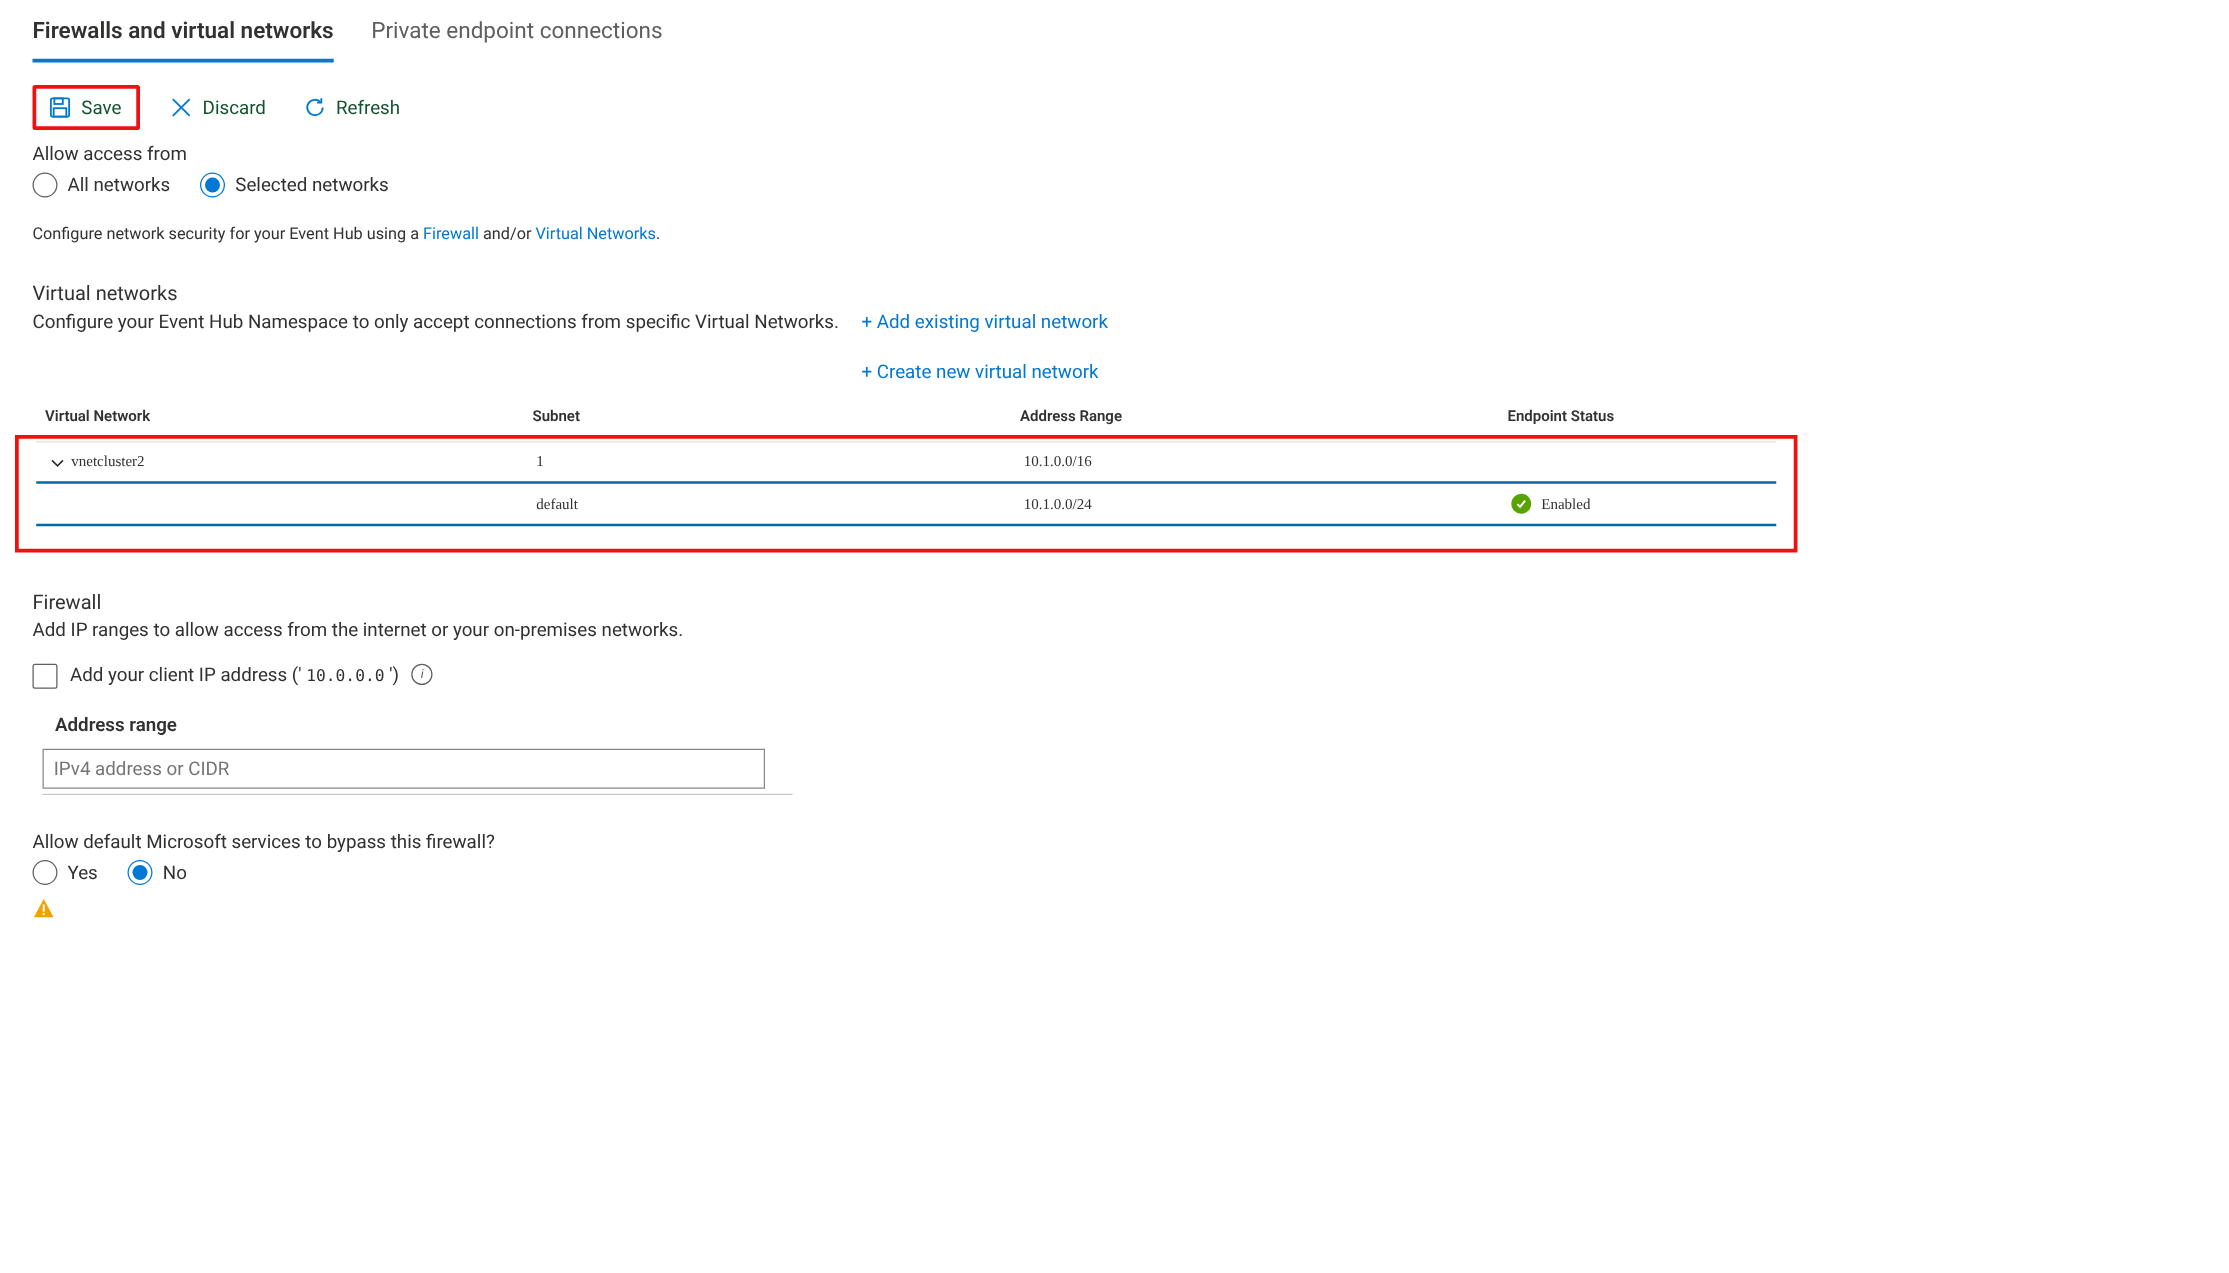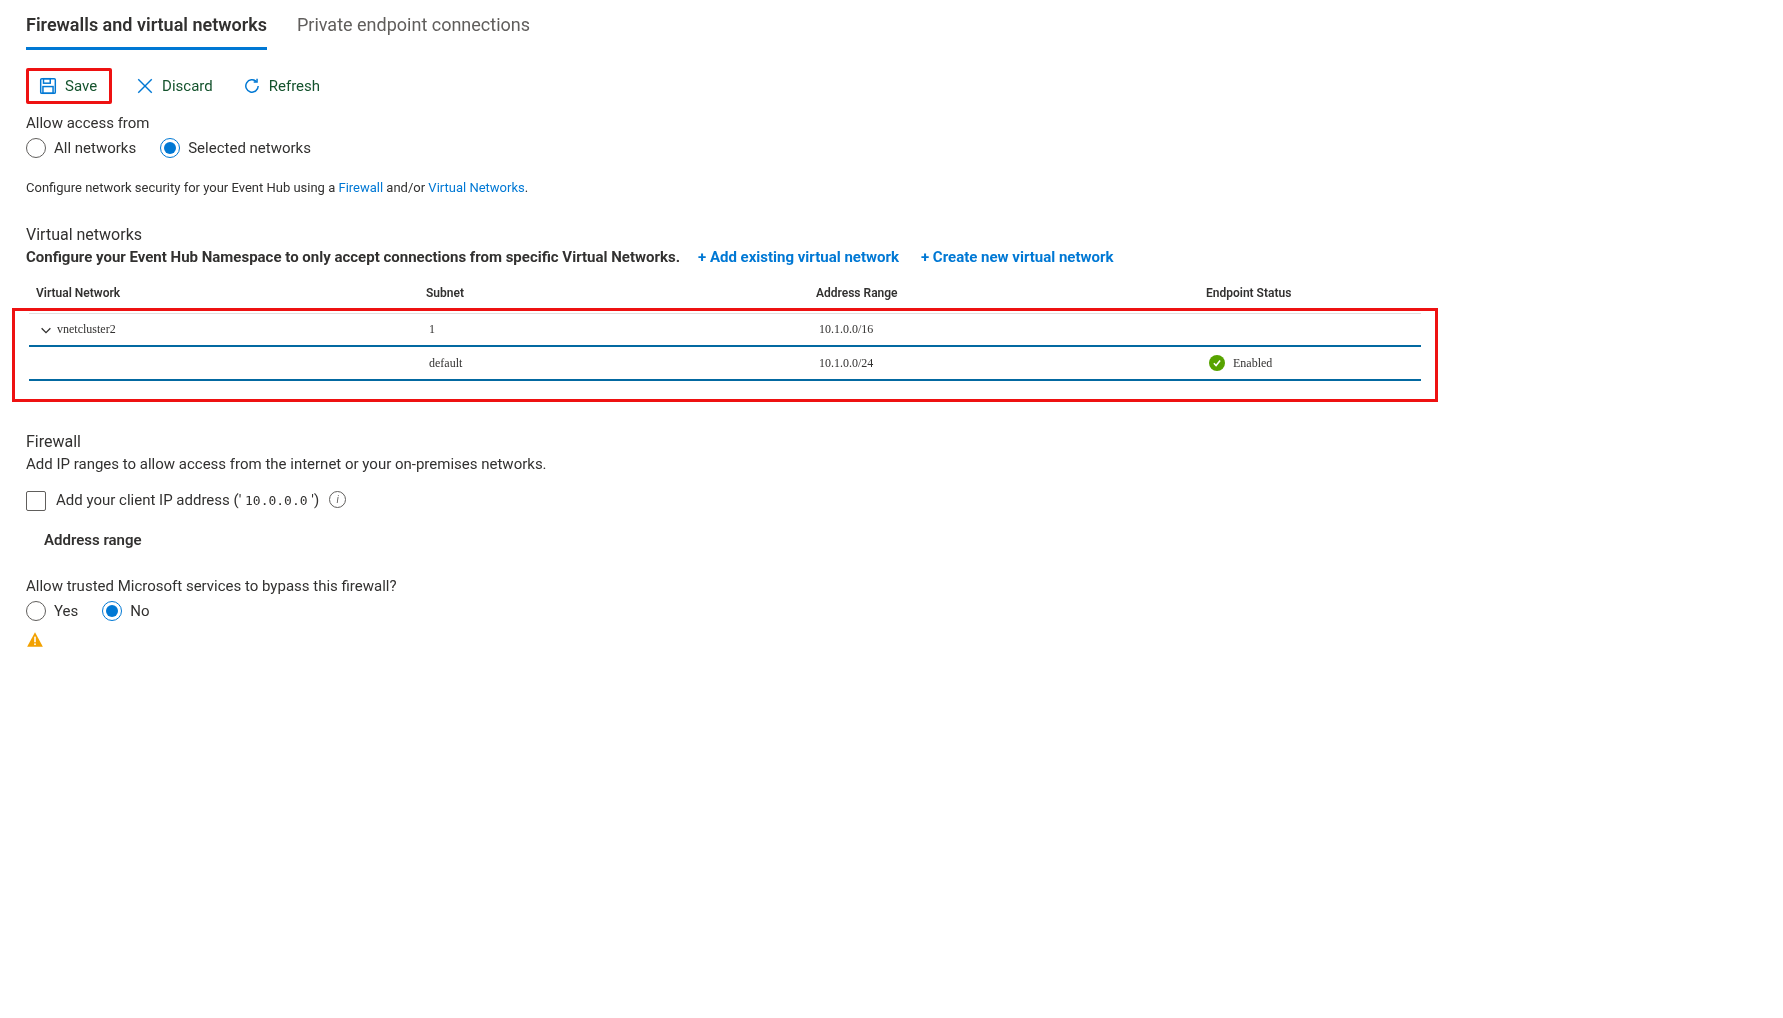--- a/index.html
+++ b/index.html
@@ -73,25 +73,25 @@
 .radio.selected .circle::after {
   content: ""; position: absolute; top: 3px; left: 3px; right: 3px; bottom: 3px;
   background: #0078d4; border-radius: 50%;
 }
 
 .desc { font-size: 13px; margin-top: 22px; }
 .link { color: #0078d4; cursor: pointer; }
 
 .vnets-header { margin-top: 30px; font-size: 16px; }
 .vnets-sub-row {
-  display: flex; align-items: baseline; gap: 18px; flex-wrap: wrap; margin-top: 4px; font-weight: bold;
+  display: flex; align-items: baseline; gap: 18px; flex-wrap: wrap; margin-top: 4px;
 }
 .vnets-sub { font-size: 15px; }
 
-.vnet-actions { display: flex; gap: 22px; }
+.vnet-actions { display: flex; gap: 22px; flex-direction: column; }
 .vnet-action { color: #0078d4; cursor: pointer; font-size: 15px; }
 
 
 .table {
   margin-top: 12px;
   width: 1400px;
 }
 .trow {
   display: grid;
   grid-template-columns: 390px 390px 390px 230px;
@@ -260,22 +260,25 @@
 
   <div class="checkbox-row">
     <span class="checkbox"></span>
     <span>
       <span>Add your client IP address (' </span><span class="ip-hint">10.0.0.0</span><span>  ')</span>
     </span>
     <span class="info-icon">i</span>
   </div>
 
   <div class="addr-label">Address range</div>
-
-  <div class="bypass-label">Allow trusted Microsoft services to bypass this firewall?</div>
+  <div class="addr-input-wrap">
+    <input class="addr-input" type="text" placeholder="IPv4 address or CIDR" style="">
+  </div>
+
+  <div class="bypass-label">Allow default Microsoft services to bypass this firewall?</div>
   <div class="radio-row" style="margin-top:6px">
     <span class="radio">
       <span class="circle"></span>
       <span>Yes</span>
     </span>
     <span class="radio selected">
       <span class="circle"></span>
       <span>No</span>
     </span>
   </div>

